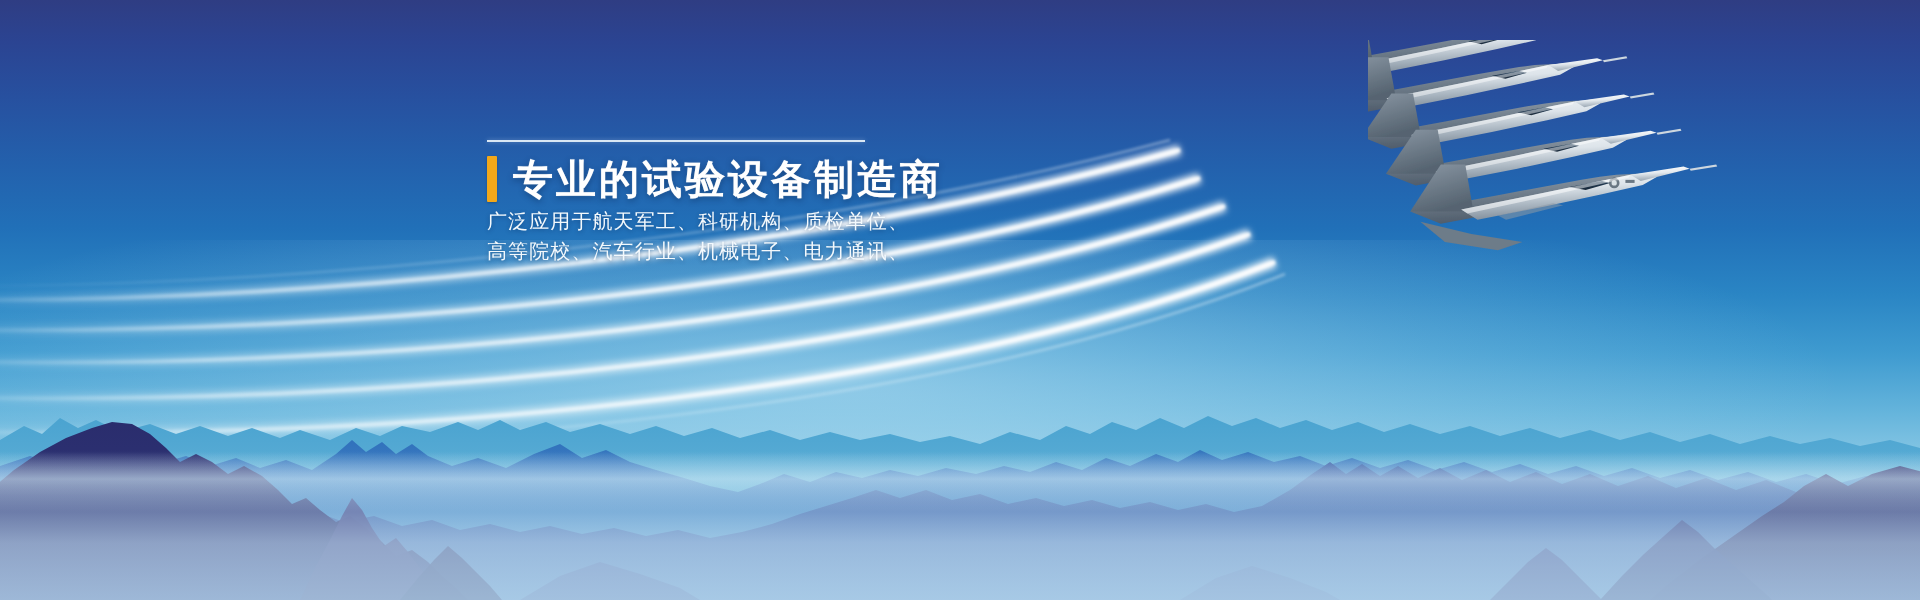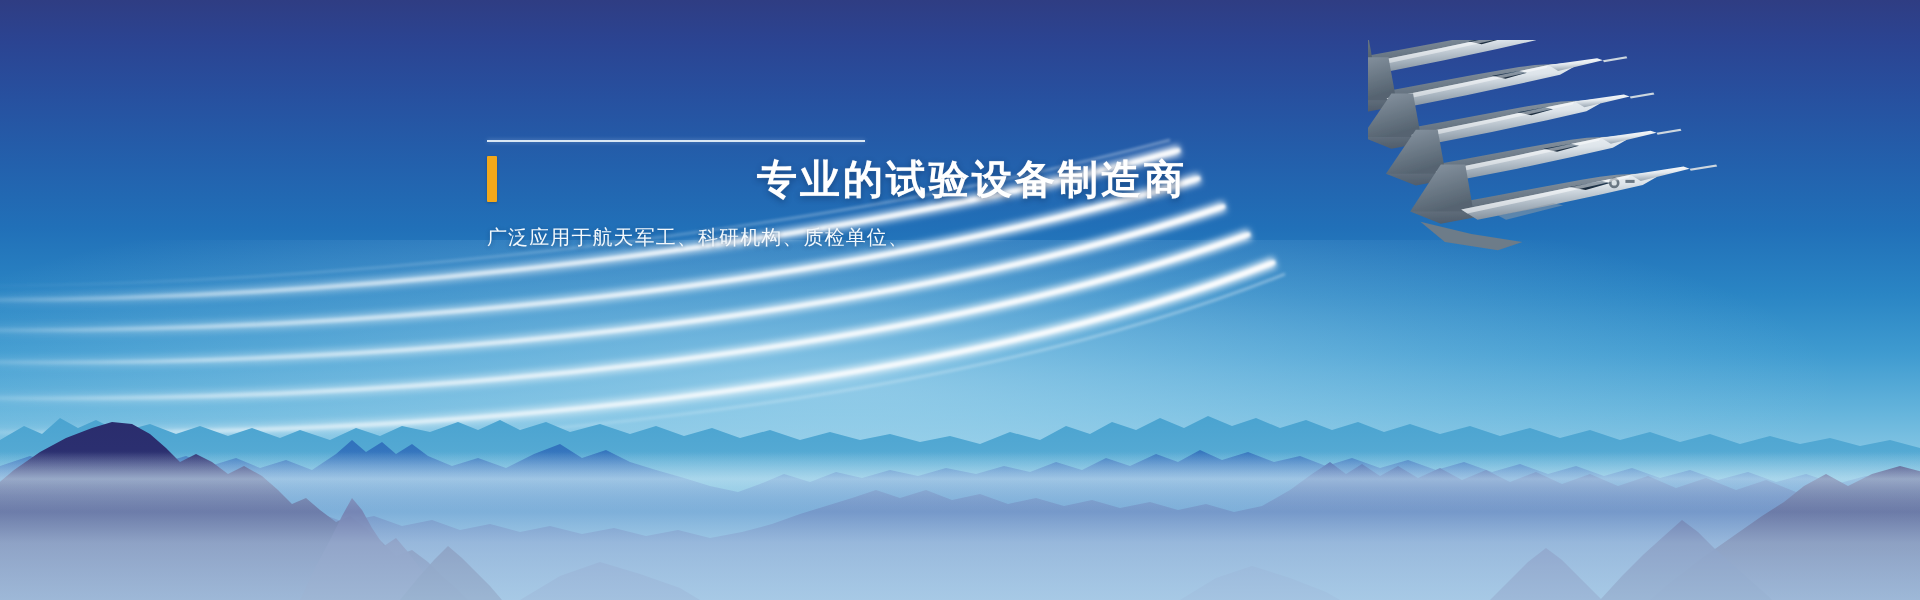--- a/index.html
+++ b/index.html
@@ -61,32 +61,32 @@
   
   .jets{position:absolute;left:1368px;top:40px;width:560px;height:290px;}
   .jets svg{position:absolute;left:0;top:0;}
 
   
   .copy{position:absolute;left:487px;top:140px;width:700px;}
   .rule{
     width:378px;height:2px;background:#eaf3fb;opacity:.92;margin:0 0 14px 0;
     box-shadow:0 0 4px rgba(255,255,255,.35);
   }
-  .title-row{display:flex;align-items:center;justify-content:space-between;}
+  .title-row{display:flex;align-items:center;}
   .accent-bar{
     width:10px;height:46px;background:#f2a81a;border-radius:1px;margin-right:16px;
     box-shadow:0 1px 3px rgba(0,0,0,.22);
   }
   .title{
     color:#ffffff;font-size:40px;line-height:46px;letter-spacing:3px;
     font-weight:700;white-space:nowrap;
     text-shadow:0 2px 6px rgba(6,30,72,.45), 0 0 1px rgba(255,255,255,.6);
   }
   .subtitle{
-    margin-top:20px;color:#f3f9fd;font-size:20px;line-height:30px;
+    margin-top:4px;color:#f3f9fd;font-size:20px;line-height:30px;
     letter-spacing:1.1px;font-weight:400;max-width:352px;
     text-shadow:0 1px 4px rgba(6,30,72,.42);
   }
   .subtitle span{display:block;white-space:nowrap;}
 </style>
 </head>
 <body>
 
 <div class="banner">
 
@@ -280,16 +280,17 @@
   <div class="mist"></div>
 
   <div class="copy">
     <div class="rule"></div>
     <div class="title-row">
       <div class="accent-bar"></div>
       <div class="title">专业的试验设备制造商</div>
     </div>
     <div class="subtitle">
       <span>广泛应用于航天军工、科研机构、质检单位、</span>
+      <span>高等院校、汽车行业、机械电子、电力通讯、</span>
     </div>
   </div>
 
 </div>
 
 </body></html>

